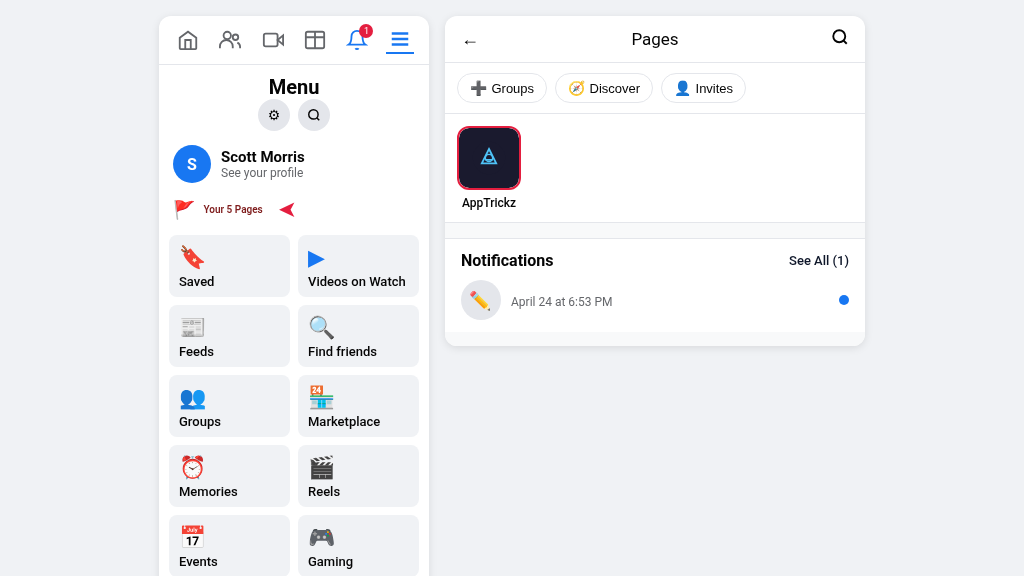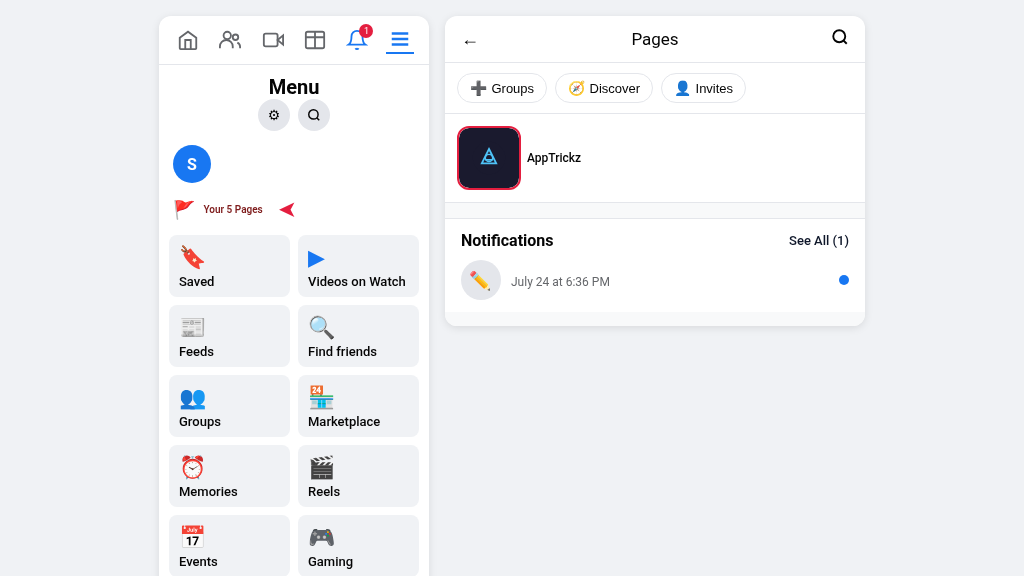--- a/index.html
+++ b/index.html
@@ -231,20 +231,21 @@
       color: #050505;
       background: #fff;
     }
     .chip-icon { font-size: 14px; }
     .pages-content {
       padding: 12px;
       border-bottom: 1px solid #e4e6eb;
     }
     .page-card {
       display: inline-flex;
+      flex-direction: column;
       align-items: center;
       gap: 6px;
       cursor: pointer;
     }
     .page-avatar-wrap {
       width: 64px;
       height: 64px;
       border-radius: 12px;
       border: 2px solid #e41e3f;
       overflow: hidden;
@@ -385,20 +386,24 @@
               <circle cx="11" cy="11" r="8"></circle>
               <line x1="21" y1="21" x2="16.65" y2="16.65"></line>
             </svg>
         </div>
       </div>
     </div>
 
     
     <div class="profile-row">
       <div class="avatar">S</div>
+      <div class="profile-info">
+        <div class="name">Scott Morris</div>
+        <div class="sub">See your profile</div>
+      </div>
     </div>
 
     
     <div class="pages-row">
       <span class="flag-icon">🚩</span>
       <span class="pages-text">Your 5 Pages</span>
       <span class="red-arrow" style="margin-left:8px; display:inline-block; transform:scaleX(-1);">➤</span>
     </div>
 
     
@@ -500,21 +505,21 @@
     <div style="height: 16px; background:#f8f9fa; border-bottom:1px solid #e4e6eb;"></div>
 
     <div class="notifications-section">
       <div class="notif-header">
         <span class="notif-title">Notifications</span>
         <span class="see-all-link">See All (1)</span>
       </div>
       <div class="notif-item">
         <div class="notif-avatar">✏️</div>
         <div>
-          <span class="notif-time">July 24 at 6:36 PM</span>
+          <span class="notif-time">April 24 at 6:53 PM</span>
         </div>
         <div class="notif-dot"></div>
       </div>
     </div>
 
     <div style="height:14px; background:#f8f9fa;"></div>
 
   </div>
 </div>
 

